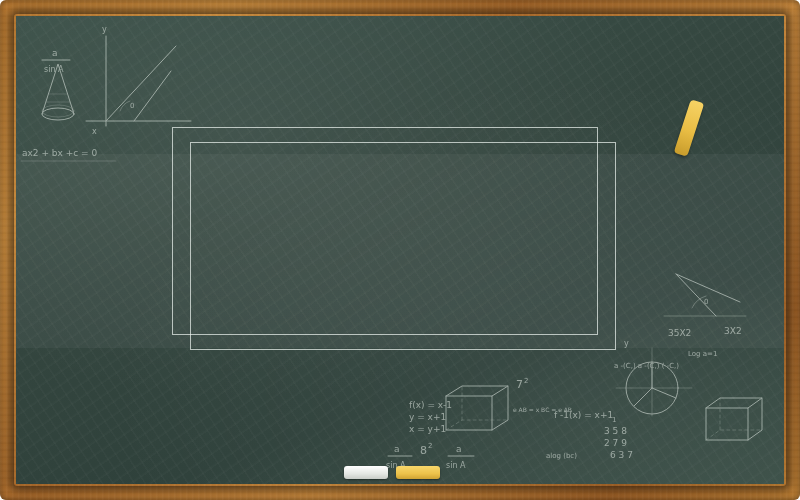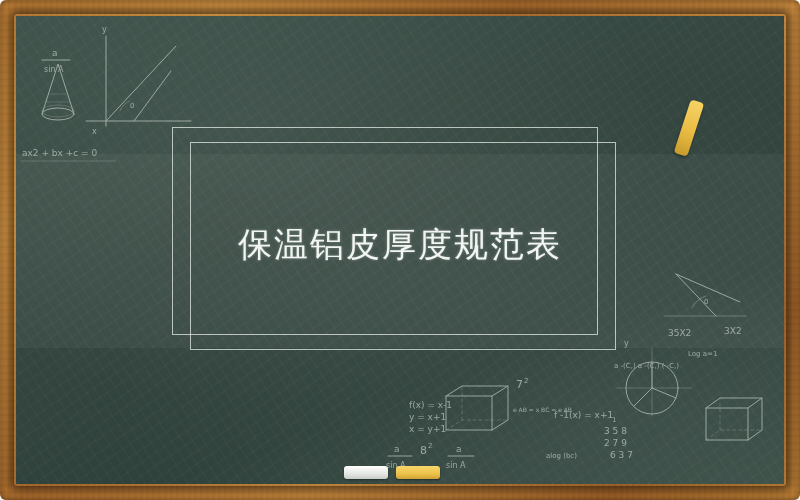--- a/index.html
+++ b/index.html
@@ -240,18 +240,17 @@
         </g>
       </svg>
     </div>
 
     <div class="chalk-stick"></div>
   </div>
 
   <div class="title-box-inner"></div>
   <div class="title-box-outer"></div>
 
-  <div class="title-text">保温铝皮厚度规范表</div>
 
   <div class="chalk-white"></div>
   <div class="chalk-yellow"></div>
 
 </div>
 
 </body></html>

